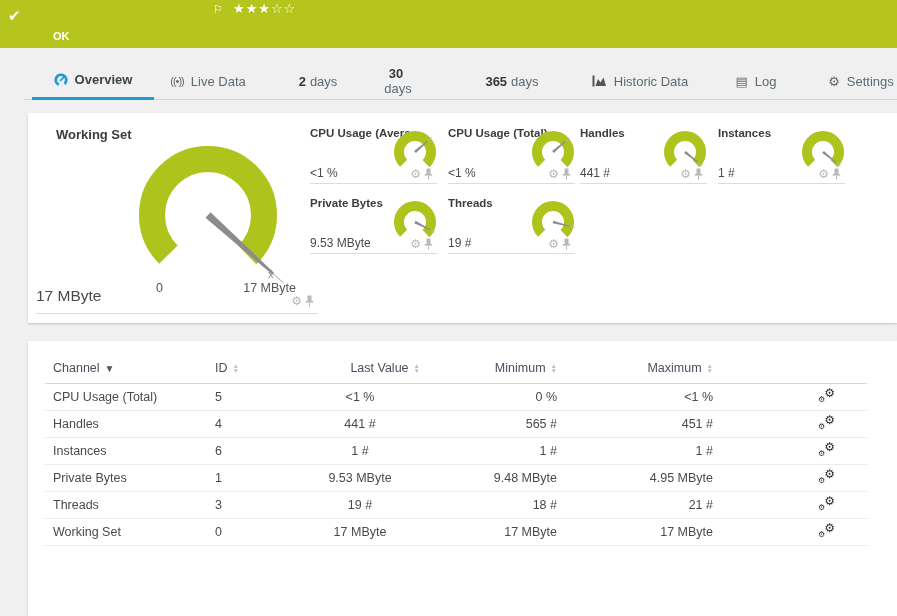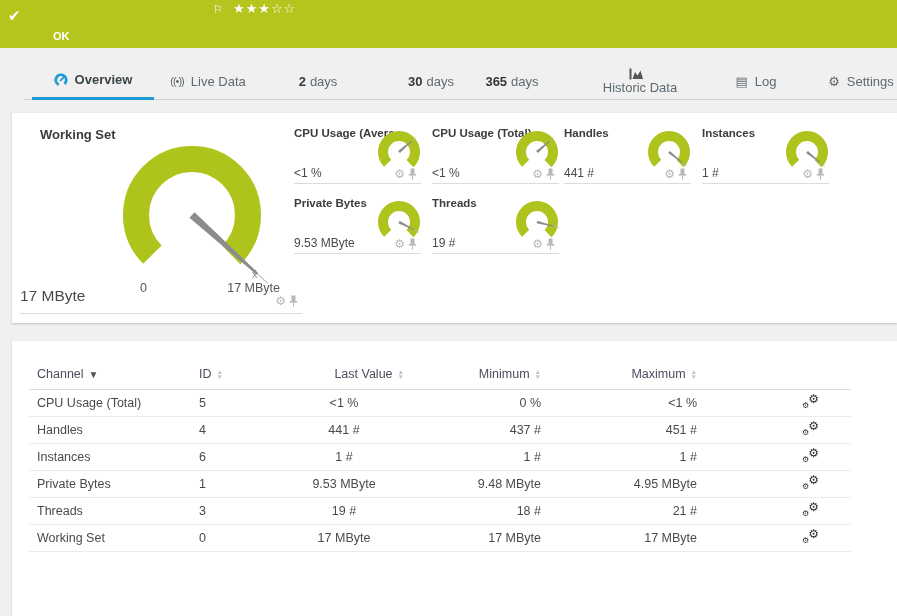--- a/index.html
+++ b/index.html
@@ -32,21 +32,21 @@
   .tabbar .baseline{position:absolute;left:24px;right:0;bottom:0;height:1px;background:#d3d3d3;}
   .tab{position:absolute;top:0;height:38px;display:flex;align-items:center;justify-content:center;
        font-size:13px;color:#5d6a71;cursor:pointer;white-space:nowrap;}
   .tab .tab-icon{margin-right:7px;display:inline-flex;align-items:center;color:#5d6a71;}
   .tab .num{color:#35383a;font-weight:bold;margin-right:4px;}
   .tab .num:empty{display:none;}
   .tab.active{color:#3a4348;border-bottom:3px solid var(--accent-blue);font-weight:bold;}
   .broadcast-glyph{font-size:11px;letter-spacing:-1px;color:#5d6a71;}
   .glyph-icon{font-size:13px;line-height:1;}
   
-  .panel{position:absolute;left:12px;right:0;background:var(--panel-bg);box-shadow:0 1px 2px rgba(0,0,0,.20);}
+  .panel{position:absolute;left:28px;right:0;background:var(--panel-bg);box-shadow:0 1px 2px rgba(0,0,0,.20);}
   #gauge-panel{top:113px;height:210px;}
   #table-panel{top:341px;height:280px;}
   
   .big-cell{position:absolute;left:0;top:0;width:300px;height:210px;}
   .big-title{position:absolute;left:28px;top:14px;font-size:13px;font-weight:bold;color:var(--text-dark);}
   .big-gauge-svg{position:absolute;left:75px;top:10px;}
   .scale-min{position:absolute;left:128px;top:168px;font-size:12.5px;color:#555;}
   .scale-max{position:absolute;left:200px;top:168px;width:68px;text-align:right;font-size:12.5px;color:#555;}
   .avg-marker{position:absolute;left:240px;top:155px;font-size:11px;color:#8a8a8a;}
   .big-value{position:absolute;left:8px;top:174px;font-size:15.5px;color:var(--text-gray);}
@@ -56,21 +56,21 @@
   .icon-pair svg{cursor:pointer;}
   
   .sm-cell{position:absolute;width:127px;height:59px;}
   .sm-title{position:absolute;left:0;top:2px;width:100px;font-size:11.5px;font-weight:bold;
             color:var(--text-dark);white-space:nowrap;overflow:hidden;}
   .sm-gauge-svg{position:absolute;left:81px;top:3px;}
   .sm-value{position:absolute;left:0;top:41px;font-size:12px;color:var(--text-gray);}
   .sm-cell .cell-underline{left:0;bottom:0;width:127px;}
   .sm-cell .icon-pair{right:4px;bottom:4px;}
   
-  table.channels{border-collapse:collapse;margin:18px 0 0 17px;width:822px;table-layout:fixed;
+  table.channels{border-collapse:collapse;margin:12px 0 0 17px;width:822px;table-layout:fixed;
                  font-size:12.5px;color:var(--text-gray);}
   table.channels th{height:30px;font-weight:normal;color:var(--header-col);border-bottom:1px solid #d9d9d9;
                     vertical-align:middle;cursor:pointer;}
   table.channels td{height:27px;border-bottom:1px solid #ebebeb;vertical-align:middle;}
   .c-ch{width:170px;text-align:left;padding-left:8px;}
   .c-id{width:85px;text-align:left;}
   .c-last{width:120px;text-align:center;}
   th.c-last{text-align:right;}
   .c-min{width:137px;text-align:right;}
   .c-max{width:156px;text-align:right;}
@@ -110,31 +110,31 @@
     <span class="tab-icon broadcast-glyph">((•))</span>
 
     <span>Live Data</span>
   </div>
 
   <div class="tab" style="left:268px;width:100px;">
     <b class="num">2</b>
     <span>days</span>
   </div>
 
-  <div class="tab" style="left:381px;width:100px;">
+  <div class="tab" style="left:348px;width:100px;flex-direction:column;">
     <b class="num">30</b>
     <span>days</span>
   </div>
 
   <div class="tab" style="left:462px;width:100px;">
     <b class="num">365</b>
     <span>days</span>
   </div>
 
-  <div class="tab" style="left:580px;width:120px;flex-direction:column;">
+  <div class="tab" style="left:580px;width:120px;">
     <span class="tab-icon">
       <svg width="15" height="12" viewBox="0 0 15 12">
         <rect x="0.5" y="0.5" width="2" height="11" fill="#555"></rect>
         <path d="M3.5,11 L6,4 L8.5,7.5 L11.5,2.5 L14,11 Z" fill="#555"></path>
       </svg>
     </span>
 
     <span>Historic Data</span>
   </div>
 
@@ -344,21 +344,21 @@
         <td class="c-id">5</td>
         <td class="c-last">&lt;1 %</td>
         <td class="c-min">0 %</td>
         <td class="c-max">&lt;1 %</td>
         <td class="c-set"><span class="gears"><span class="g-big">⚙</span><span class="g-sm">⚙</span></span></td>
       </tr>
       <tr>
         <td class="c-ch">Handles</td>
         <td class="c-id">4</td>
         <td class="c-last">441 #</td>
-        <td class="c-min">437 #</td>
+        <td class="c-min">565 #</td>
         <td class="c-max">451 #</td>
         <td class="c-set"><span class="gears"><span class="g-big">⚙</span><span class="g-sm">⚙</span></span></td>
       </tr>
       <tr>
         <td class="c-ch">Instances</td>
         <td class="c-id">6</td>
         <td class="c-last">1 #</td>
         <td class="c-min">1 #</td>
         <td class="c-max">1 #</td>
         <td class="c-set"><span class="gears"><span class="g-big">⚙</span><span class="g-sm">⚙</span></span></td>

